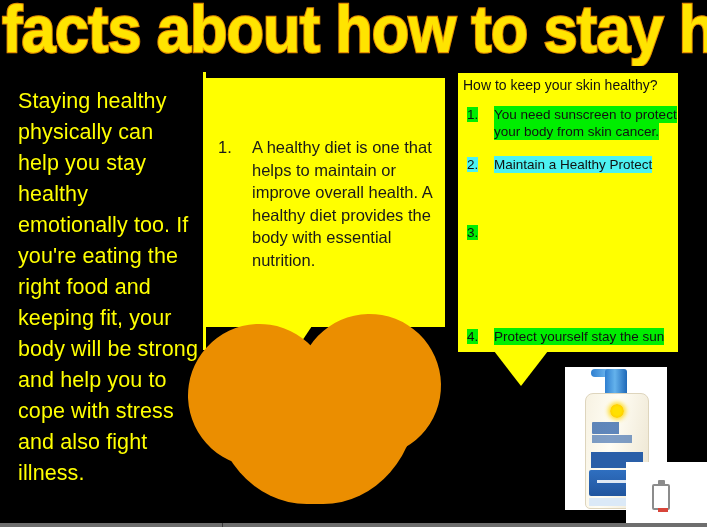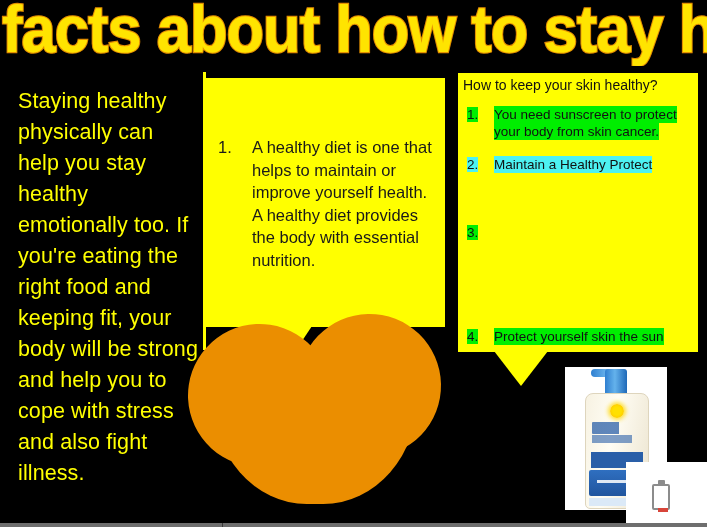--- a/index.html
+++ b/index.html
@@ -107,21 +107,21 @@
     width: 34px;
     flex: 0 0 34px;
   }
   #diet-body { flex: 1 1 auto; }
 
   
   #skin-panel {
     position: absolute;
     left: 458px;
     top: 73px;
-    width: 240px;
+    width: 220px;
     height: 279px;
     background: #ffff00;
   }
   #skin-panel-tail {
     position: absolute;
     left: 494px;
     top: 351px;
     width: 0; height: 0;
     border-left: 27px solid transparent;
     border-right: 27px solid transparent;
@@ -365,21 +365,21 @@
     <div id="title-text">facts about how to stay healthy?</div>
   </div>
 
   <div id="left-divider"></div>
 
   <div id="left-text">Staying healthy physically can help you stay healthy emotionally too. If you're eating the right food and keeping fit, your body will be strong and help you to cope with stress and also fight illness.</div>
 
   <div id="diet-callout">
     <div id="diet-item">
       <div id="diet-num">1.</div>
-      <div id="diet-body">A healthy diet is one that helps to maintain or improve yourself health. A healthy diet provides the body with essential nutrition.</div>
+      <div id="diet-body">A healthy diet is one that helps to maintain or improve overall health. A healthy diet provides the body with essential nutrition.</div>
     </div>
   </div>
   <div id="diet-callout-tail"></div>
 
   <div id="skin-panel">
     <div id="skin-heading">How to keep your skin healthy?</div>
 
     <div class="skin-item" style="top:34px;">
       <div class="skin-num"><span class="hl hl-green">1.</span></div>
       <div class="skin-body"><span class="hl hl-green">You need sunscreen to protect your body from skin cancer.</span></div>
@@ -389,21 +389,21 @@
       <div class="skin-num"><span class="hl hl-cyan">2.</span></div>
       <div class="skin-body"><span class="hl hl-cyan">Maintain a Healthy Protect</span></div>
     </div>
 
     <div class="skin-item" style="top:152px;">
       <div class="skin-num"><span class="hl hl-green">3.</span></div>
     </div>
 
     <div class="skin-item" style="top:256px;">
       <div class="skin-num"><span class="hl hl-green">4.</span></div>
-      <div class="skin-body"><span class="hl hl-green">Protect yourself skin the sun</span></div>
+      <div class="skin-body"><span class="hl hl-green">Protect yourself stay the sun</span></div>
     </div>
   </div>
   <div id="skin-panel-tail"></div>
 
   <div id="heart-image">
     <div class="heart-lobe" id="heart-left">
         <div class="veg-fill"></div>
       </div>
     <div class="heart-lobe" id="heart-right">
         <div class="veg-fill" style="left:-170px;"></div>

